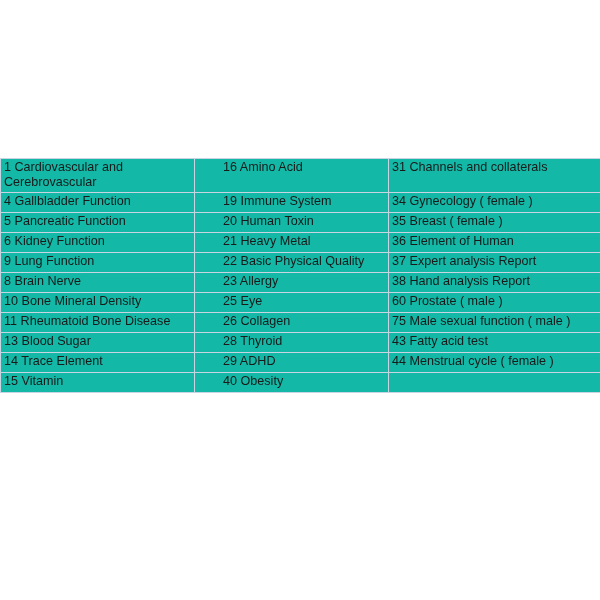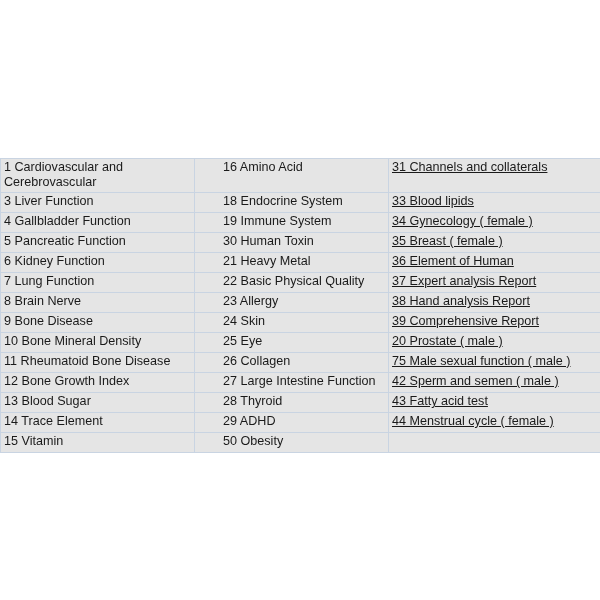--- a/index.html
+++ b/index.html
@@ -31,27 +31,27 @@
     table-layout: fixed;
   }
   table.grid td {
     border: 1px solid #c9d4e2;
     padding: 1px 3px 2px 3px;
     font-size: 12.6px;
     line-height: 15px;
     color: #1a1a1a;
     vertical-align: top;
     height: 16px;
-    background: #e5e5e5;
+    background: #14b8a6;
     white-space: normal;
     overflow: hidden;
   }
   table.grid td.col1 { width: 193px; }
   table.grid td.col2 { width: 193px; padding-left: 28px; }
-  table.grid td.col3 { width: 212px; text-decoration: underline; }
+  table.grid td.col3 { width: 212px; }
   table.grid tr.header-row td {
     height: 8px;
     padding: 0;
     border-top: 1px solid #ffffff;
     border-left: 1px solid #ffffff;
     border-right: 1px solid #ffffff;
     border-bottom: 1px solid #c9d4e2;
     background: #ffffff;
     font-size: 1px;
     line-height: 1px;
@@ -72,80 +72,65 @@
           <td class="col2"></td>
           <td class="col3"></td>
         </tr>
 
         <tr>
           <td class="col1">1 Cardiovascular and Cerebrovascular</td>
           <td class="col2">16 Amino Acid</td>
           <td class="col3">31 Channels and collaterals</td>
         </tr>
         <tr>
-          <td class="col1">3 Liver Function</td>
-          <td class="col2">18 Endocrine System</td>
-          <td class="col3">33 Blood lipids</td>
-        </tr>
-        <tr>
           <td class="col1">4 Gallbladder Function</td>
           <td class="col2">19 Immune System</td>
           <td class="col3">34 Gynecology ( female )</td>
         </tr>
         <tr>
           <td class="col1">5 Pancreatic Function</td>
-          <td class="col2">30 Human Toxin</td>
+          <td class="col2">20 Human Toxin</td>
           <td class="col3">35 Breast ( female )</td>
         </tr>
         <tr>
           <td class="col1">6 Kidney Function</td>
           <td class="col2">21 Heavy Metal</td>
           <td class="col3">36 Element of Human</td>
         </tr>
         <tr>
-          <td class="col1">7 Lung Function</td>
+          <td class="col1">9 Lung Function</td>
           <td class="col2">22 Basic Physical Quality</td>
           <td class="col3">37 Expert analysis Report</td>
         </tr>
         <tr>
           <td class="col1">8 Brain Nerve</td>
           <td class="col2">23 Allergy</td>
           <td class="col3">38 Hand analysis Report</td>
         </tr>
         <tr>
-          <td class="col1">9 Bone Disease</td>
-          <td class="col2">24 Skin</td>
-          <td class="col3">39 Comprehensive Report</td>
-        </tr>
-        <tr>
           <td class="col1">10 Bone Mineral Density</td>
           <td class="col2">25 Eye</td>
-          <td class="col3">20 Prostate ( male )</td>
+          <td class="col3">60 Prostate ( male )</td>
         </tr>
         <tr>
           <td class="col1">11 Rheumatoid Bone Disease</td>
           <td class="col2">26 Collagen</td>
           <td class="col3">75 Male sexual function ( male )</td>
-        </tr>
-        <tr>
-          <td class="col1">12 Bone Growth Index</td>
-          <td class="col2">27 Large Intestine Function</td>
-          <td class="col3">42 Sperm and semen ( male )</td>
         </tr>
         <tr>
           <td class="col1">13 Blood Sugar</td>
           <td class="col2">28 Thyroid</td>
           <td class="col3">43  Fatty acid test</td>
         </tr>
         <tr>
           <td class="col1">14 Trace Element</td>
           <td class="col2">29 ADHD</td>
           <td class="col3">44  Menstrual cycle ( female )</td>
         </tr>
         <tr>
           <td class="col1">15 Vitamin</td>
-          <td class="col2">50 Obesity</td>
+          <td class="col2">40 Obesity</td>
           <td class="col3 empty-cell"></td>
         </tr>
       </tbody>
     </table>
   </div>
 </div>
 
 </body></html>

